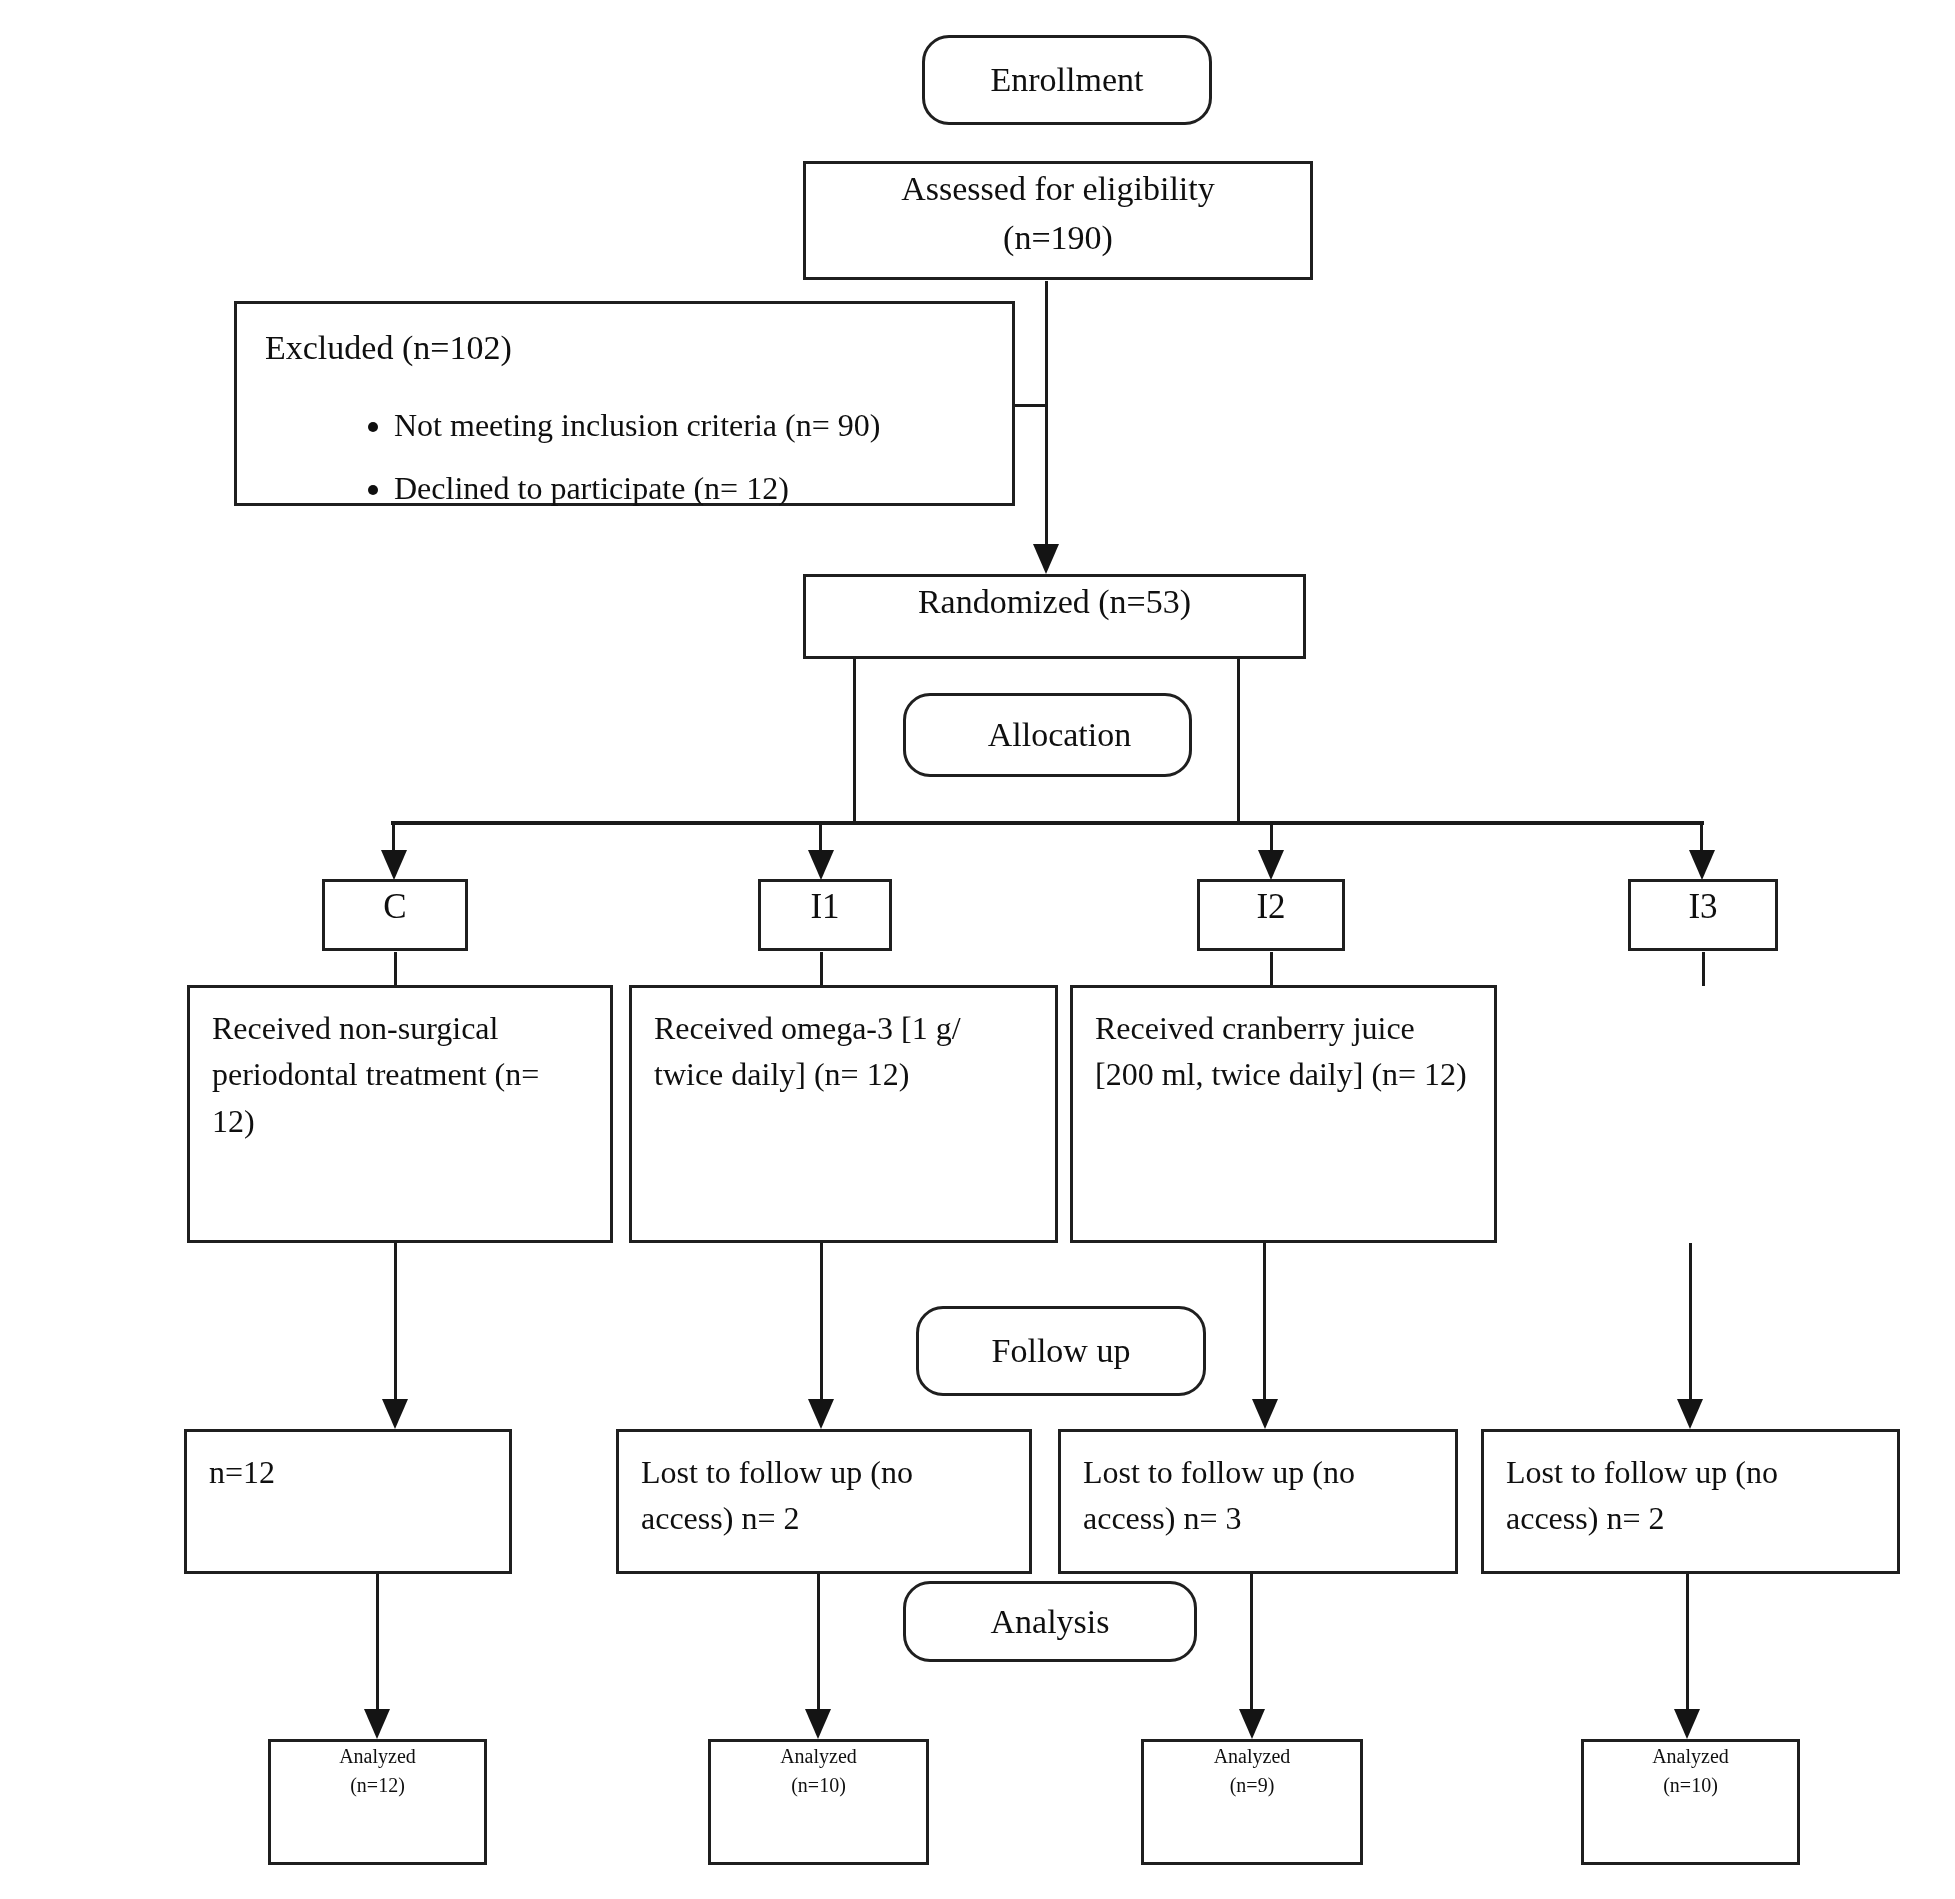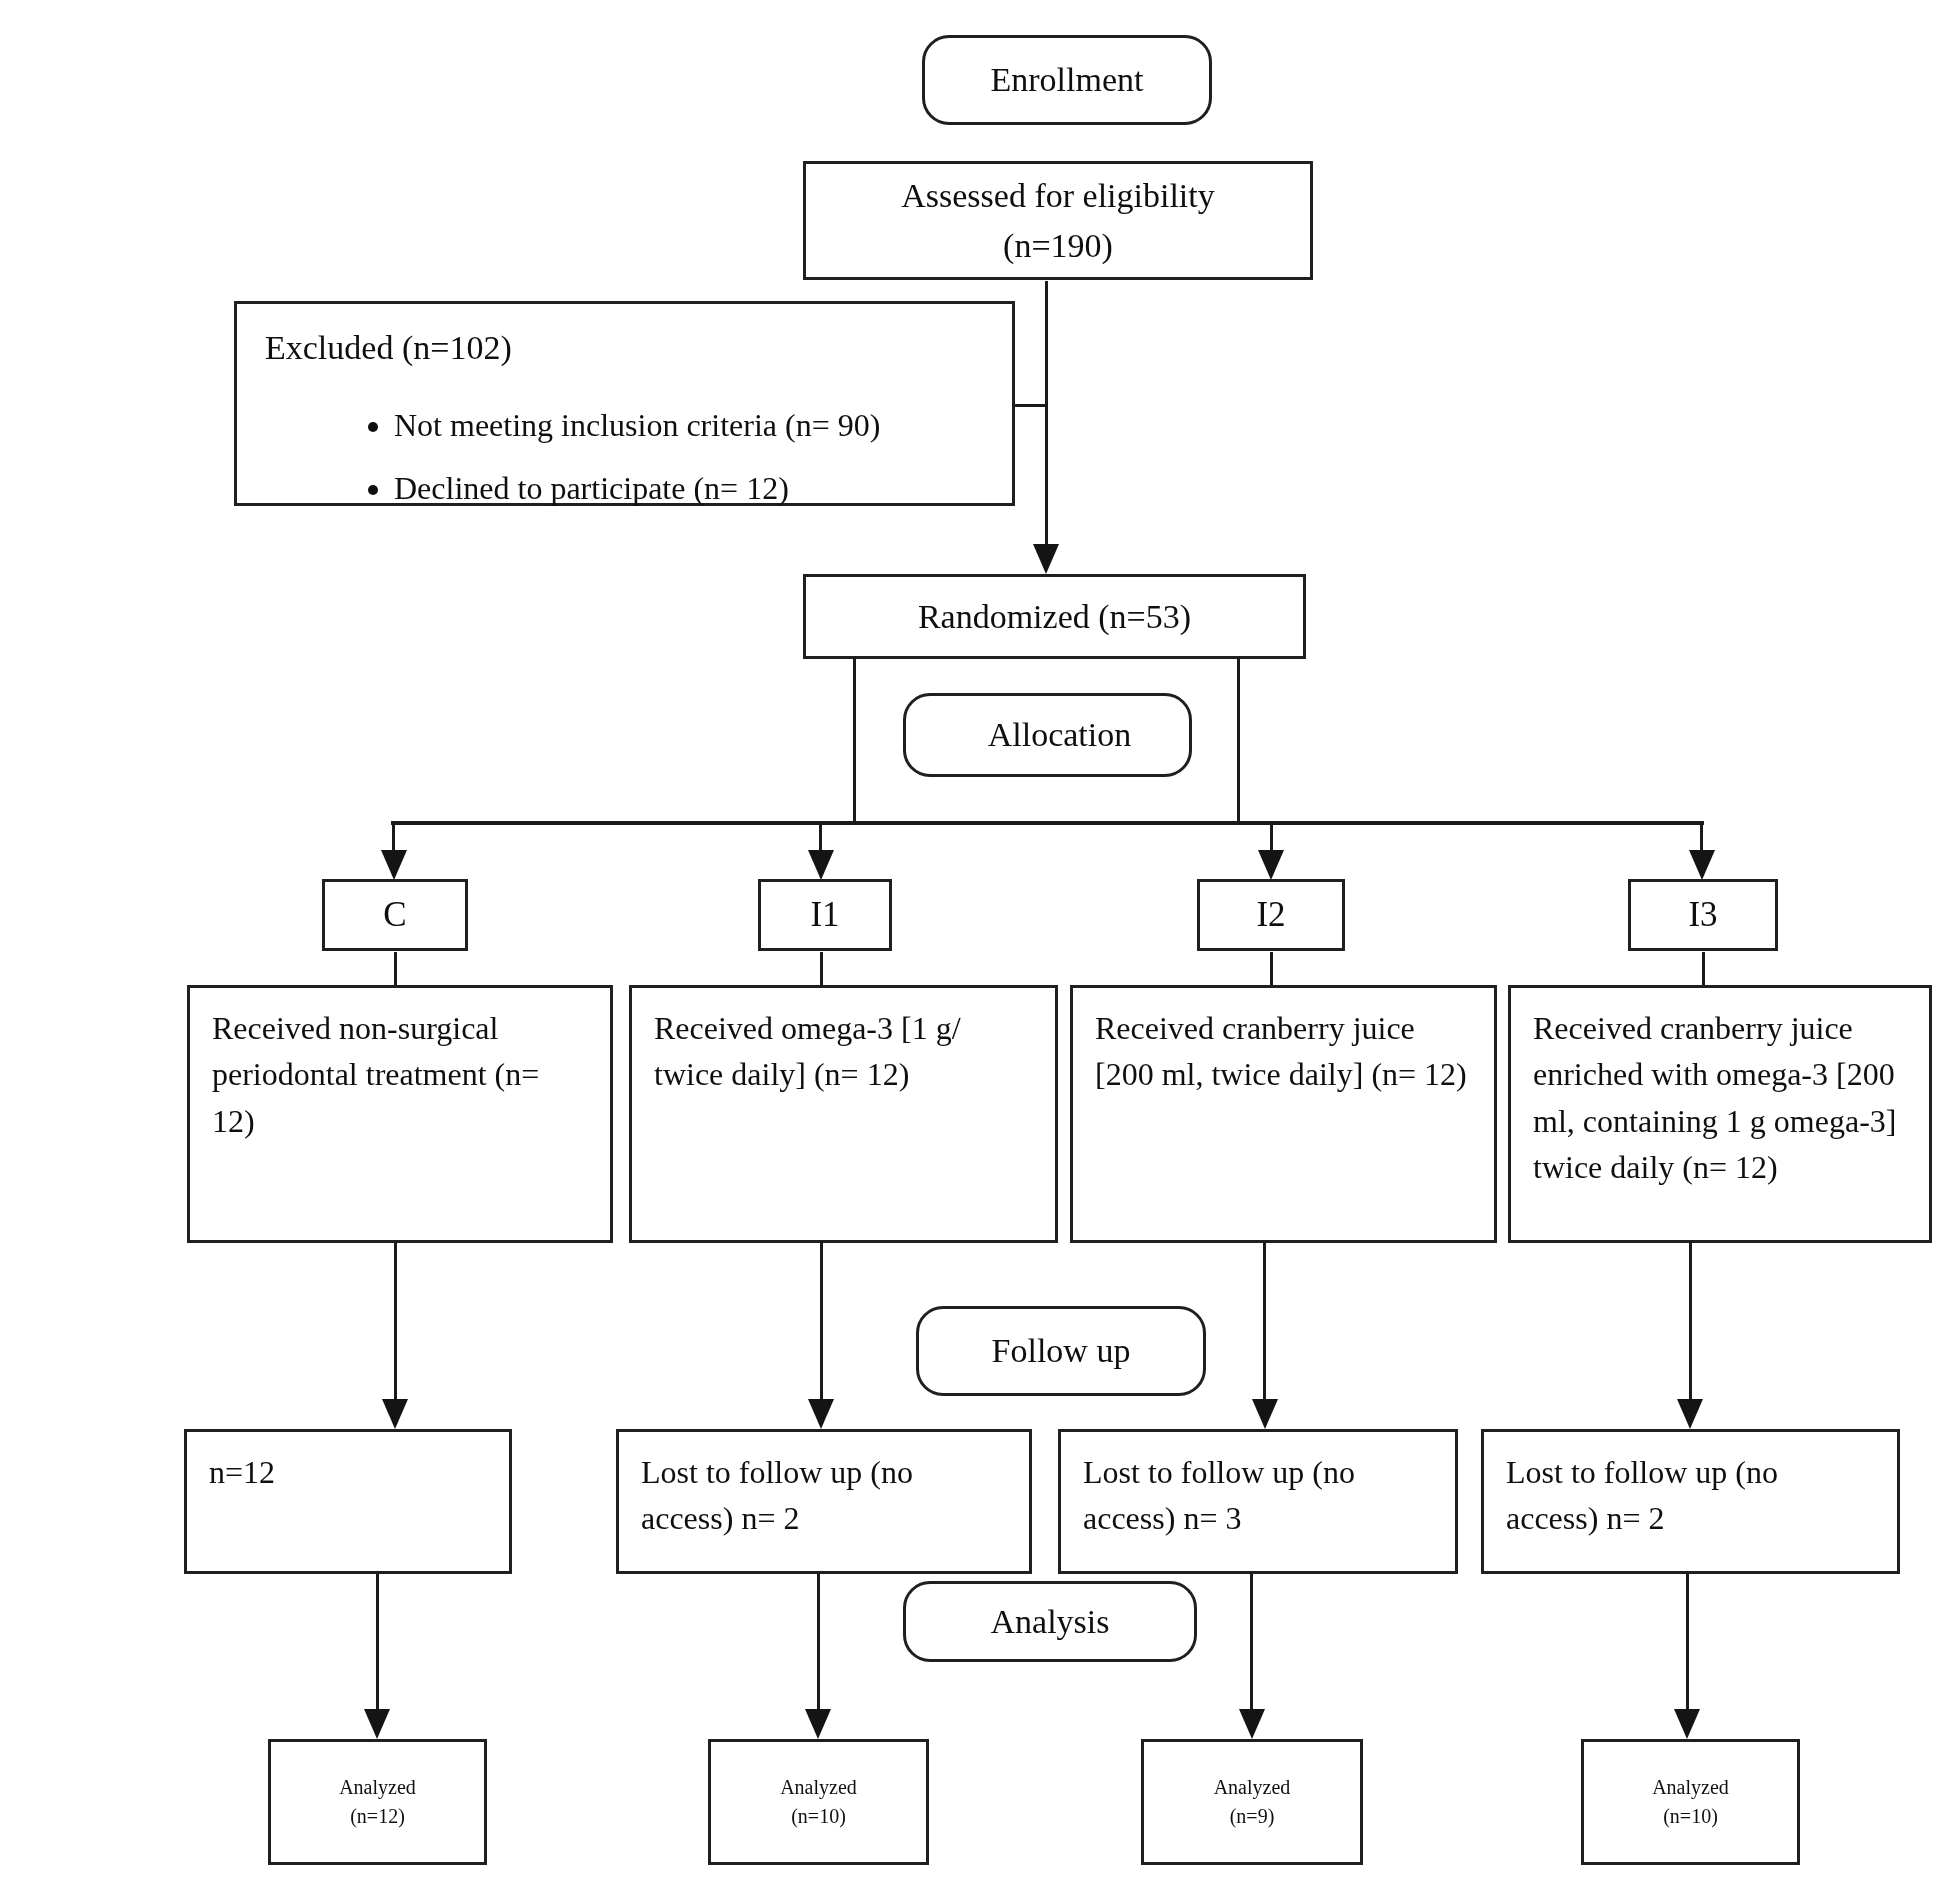--- a/index.html
+++ b/index.html
@@ -1,20 +1,20 @@
 <!DOCTYPE html>
 <html style="font-size:10.3px"><head>
 <meta charset="utf-8">
 <style>
   html,body{margin:0;padding:0;background:#ffffff;}
   body{font-family:"Liberation Serif","DejaVu Serif",serif;color:#0f0f0f;}
   .canvas{position:relative;width:1955px;height:1899px;background:#ffffff;overflow:hidden;}
   .box{position:absolute;border:3.9px solid #1f1f1f;background:#ffffff;box-sizing:border-box;}
   .rlabel{border-radius:27px;display:flex;align-items:center;justify-content:center;font-size:34px;}
-  .vcenter{display:flex;flex-direction:column;align-items:center;justify-content:center;text-align:center;font-size:34px;line-height:1.45;}
+  .vcenter{display:flex;flex-direction:column;align-items:center;text-align:center;font-size:34px;line-height:1.45;}
   .letter{font-size:35px;}
   .tl{padding:17px 22px;font-size:32px;line-height:1.45;text-align:left;}
   .ex{padding:24.5px 28px;font-size:34px;}
   .ex ul{margin:34px 0 0 0;padding-left:129px;list-style:disc;}
   .ex li{font-size:32px;line-height:1.55;margin-bottom:14px;}
   .v{position:absolute;width:3.2px;background:#1a1a1a;}
   .h{position:absolute;height:3.2px;background:#1a1a1a;}
   .branch{position:absolute;height:3.9px;background:#1a1a1a;}
   .ah{position:absolute;width:0;height:0;border-left:13px solid transparent;border-right:13px solid transparent;border-top:30px solid #141414;}
   .an{font-size:20px;}
@@ -87,23 +87,20 @@
 
   <div class="box tl" style="left:187px;top:985px;width:426px;height:258px;">
     <span>Received non-surgical periodontal treatment (n= 12)</span>
   </div>
   <div class="box tl" style="left:629px;top:985px;width:429px;height:258px;">
     <span>Received omega-3 [1 g/ twice daily] (n= 12)</span>
   </div>
   <div class="box tl" style="left:1070px;top:985px;width:427px;height:258px;">
     <span>Received cranberry juice [200 ml, twice daily] (n= 12)</span>
   </div>
-  <div class="box tl" style="left:1508px;top:985px;width:424px;height:258px;">
-    <span>Received cranberry juice enriched with omega-3 [200 ml, containing 1 g omega-3] twice daily (n= 12)</span>
-  </div>
 
   <div class="v" style="left:394px;top:1243px;height:157px;"></div>
   <div class="ah" style="left:382px;top:1399px;"></div>
   <div class="v" style="left:820px;top:1243px;height:157px;"></div>
   <div class="ah" style="left:808px;top:1399px;"></div>
   <div class="v" style="left:1263px;top:1243px;height:157px;"></div>
   <div class="ah" style="left:1252px;top:1399px;"></div>
   <div class="v" style="left:1689px;top:1243px;height:157px;"></div>
   <div class="ah" style="left:1677px;top:1399px;"></div>
 

